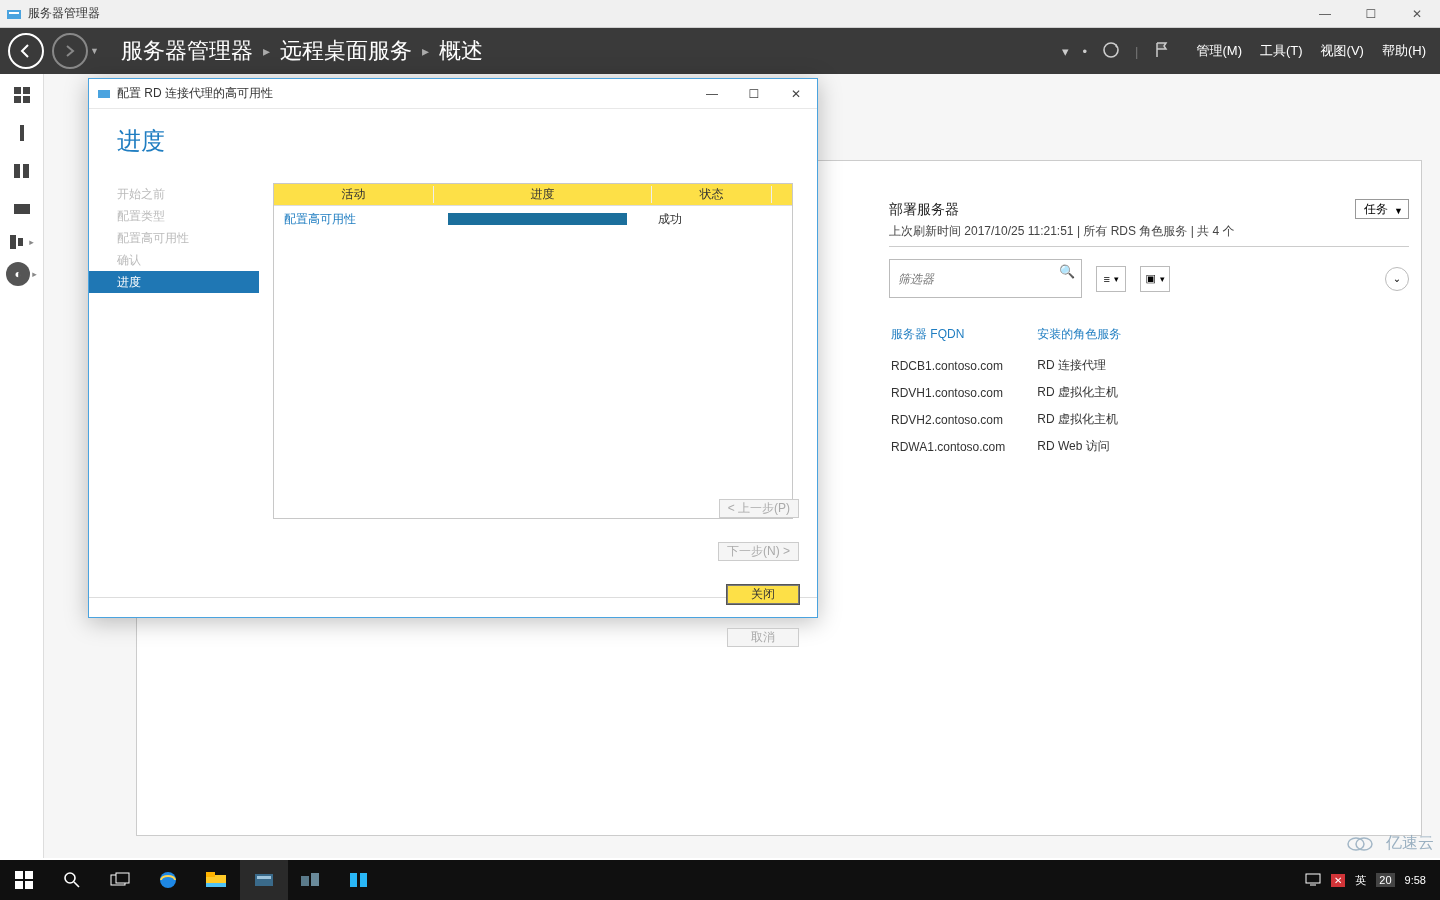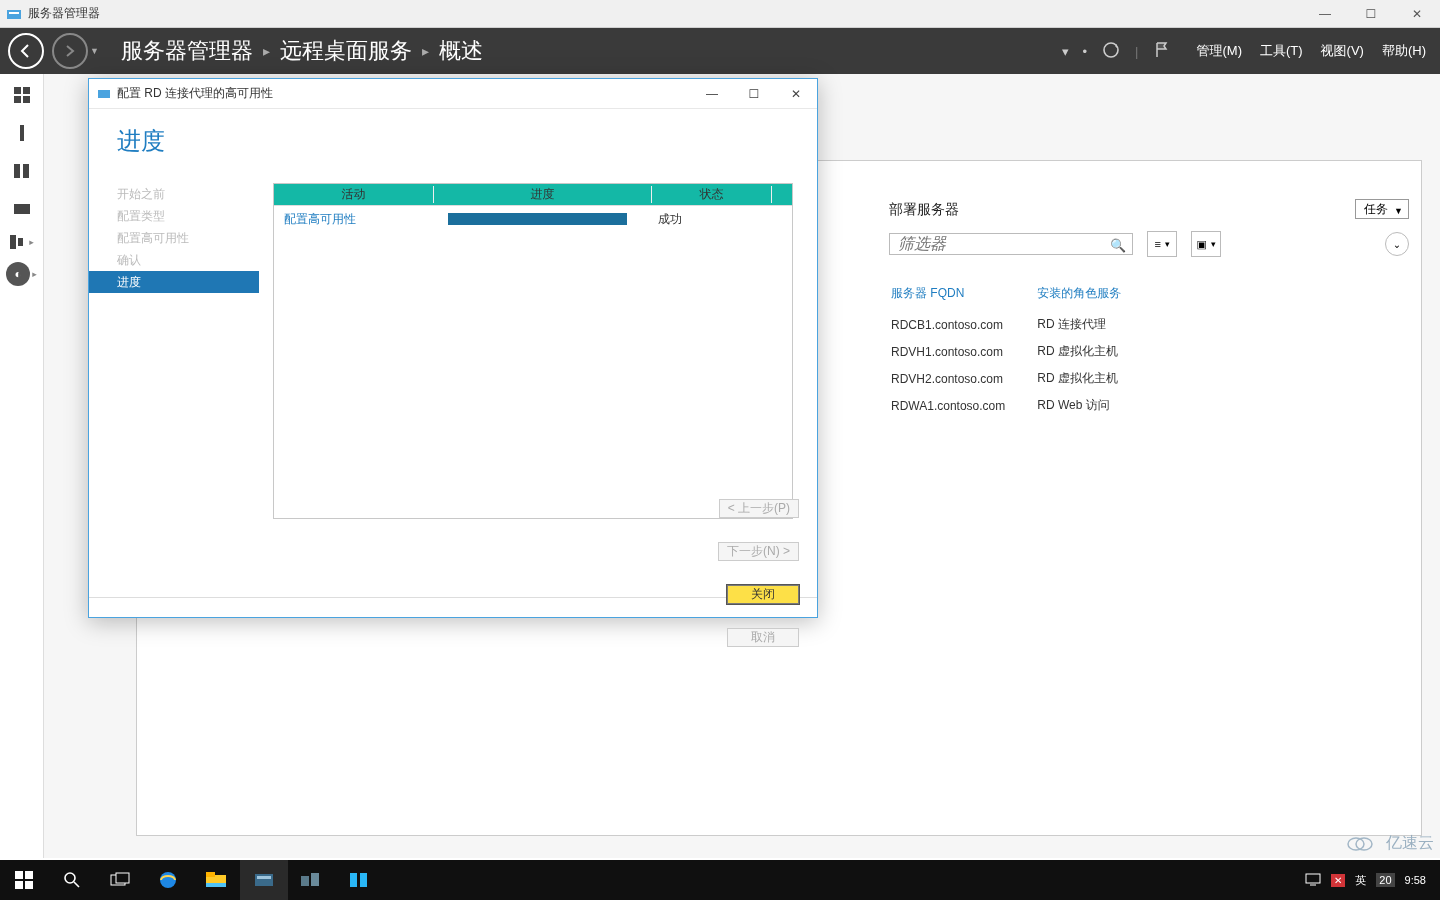--- a/index.html
+++ b/index.html
@@ -33,21 +33,21 @@
 .blue-sel { background:#1f7dc1; color:#fff; height:30px; display:flex; align-items:center; padding-left:6px; font-size:12px; }
 .blue-item { color:#333; height:26px; display:flex; align-items:center; padding-left:6px; font-size:12px; }
 
 .big-pane { position:absolute; left:92px; top:86px; right:18px; bottom:22px; border:1px solid #ccc; background:#fff; }
 .big-inner-right { position:absolute; right:12px; top:40px; width:520px; bottom:12px; }
 .sec-title { font-size:14px; color:#222; }
 .sec-sub { font-size:12px; color:#444; margin-top:4px; border-bottom:1px solid #ccc; padding-bottom:6px;}
 .task-btn { position:absolute; right:0; top:-2px; border:1px solid #999; background:#fff; font-size:12px; padding:0 20px 0 8px; height:20px; line-height:18px; }
 .task-btn::after { content:"▼"; position:absolute; right:5px; top:2px; font-size:9px; }
 .filter-row { display:flex; align-items:center; gap:14px; margin-top:12px; }
-.filter-input { flex:0 0 208px; border:1px solid #bbb; height:22px; font-size:16px; padding:0 26px 0 8px; font-style:italic; color:#888; position:relative; background:#fff; }
+.filter-input { flex:0 0 208px; border:1px solid #bbb; height:39px; font-size:12px; padding:0 26px 0 8px; font-style:italic; color:#888; position:relative; background:#fff; }
 .filter-wrap { position:relative; }
 .filter-wrap .srch-icn { position:absolute; right:6px; top:5px; color:#333; font-size:13px; }
 .icon-dd { width:30px; height:26px; border:1px solid #bbb; display:flex; align-items:center; justify-content:center; font-size:11px; position:relative; background:#fff; }
 .icon-dd::after { content:"▾"; margin-left:4px; font-size:9px; }
 .expand-dd { margin-left:auto; width:24px; height:24px; border:1px solid #bbb; border-radius:50%; display:flex; align-items:center; justify-content:center; font-size:10px; }
 .srv-table { margin-top:22px; font-size:12px; color:#333; }
 .srv-table th { text-align:left; font-weight:normal; color:#1f7dc1; padding:4px 30px 8px 0; }
 .srv-table td { padding:4px 30px 4px 0; }
 
 
@@ -57,21 +57,21 @@
 .dlg-title .win-controls { margin-left:auto; display:flex; }
 .dlg-title .wc { width:42px; height:30px; display:flex; align-items:center; justify-content:center; color:#444; }
 .dlg-body { display:flex; height:420px; }
 .dlg-heading { font-size:24px; color:#1f7dc1; padding:16px 0 20px 28px; }
 .dlg-left { width:170px; padding-top:6px; }
 .dlg-left .step { height:22px; line-height:22px; padding-left:28px; font-size:12px; color:#bbb; }
 .dlg-left .step.active { background:#1f77b4; color:#fff; }
 .dlg-right { flex:1; padding:6px 24px 0 14px; font-size:12px; }
 .dlg-right .desc { color:#333; margin-bottom:16px; }
 .grid { border:1px solid #c8c8c8; height:336px; }
-.grid-head { display:flex; border-bottom:1px solid #ddd; background:#14b8a6; height:22px; align-items:center; font-size:12px; color:#333; }
+.grid-head { display:flex; border-bottom:1px solid #ddd; background:#fde047; height:22px; align-items:center; font-size:12px; color:#333; }
 .grid-head div { text-align:center; border-right:1px solid #eee; }
 .gh-act { width:160px; } .gh-prog { flex:1; } .gh-stat { width:120px; } .gh-last { width:20px; border-right:0!important; }
 .grid-row { display:flex; height:26px; align-items:center; font-size:12px; }
 .grid-row .cell-act { width:160px; color:#1f7dc1; padding-left:10px; }
 .grid-row .cell-prog { flex:1; display:flex; align-items:center; }
 .grid-row .cell-stat { width:120px; color:#333; text-align:left; padding-left:6px; }
 .grid-row .cell-last { width:20px; }
 .pbar { height:12px; background:#1b6f9c; width:82%; margin-left:14px; }
 .dlg-footer { height:50px; border-top:1px solid #ddd; display:flex; justify-content:flex-end; align-items:flex-end; padding-right:18px; gap:24px;flex-direction:column; }
 .btn { min-width:72px; height:24px; border:1px solid #999; background:#eee; font-size:12px; color:#333; padding:0 8px; }
@@ -193,20 +193,21 @@
     <div class="blue-sel">概</div>
     <div class="blue-item">服</div>
     <div class="blue-item">集</div>
   </div>
   <div class="big-pane">
     <div class="big-inner-right">
       <div style="position:relative">
         <div class="sec-title">部署服务器</div>
         <div class="task-btn">任务</div>
       </div>
+      <div class="sec-sub">上次刷新时间 2017/10/25 11:21:51 | 所有 RDS 角色服务 | 共 4 个</div>
       <div class="filter-row">
         <div class="filter-wrap">
           <input class="filter-input" placeholder="筛选器" style="">
           <span class="srch-icn">🔍</span>
         </div>
         <div class="icon-dd">≡</div>
         <div class="icon-dd">▣</div>
         <div class="expand-dd">⌄</div>
       </div>
       <table class="srv-table">

